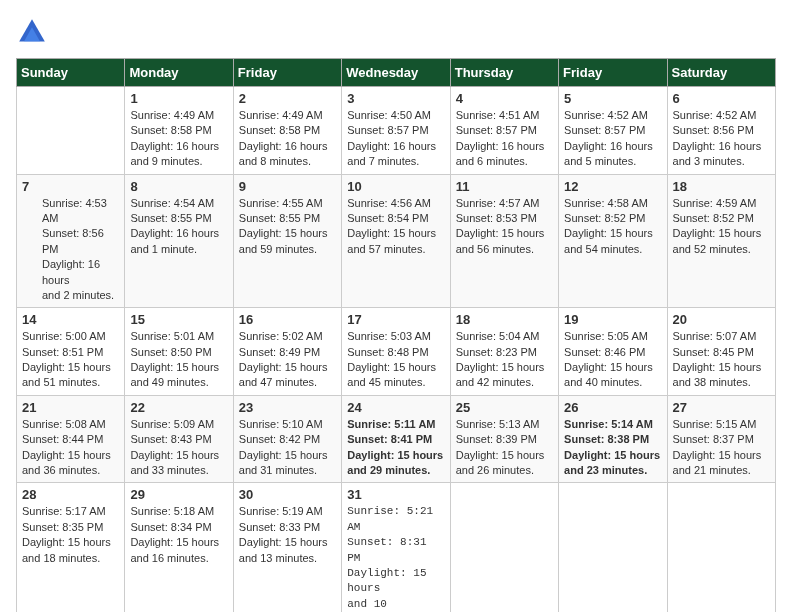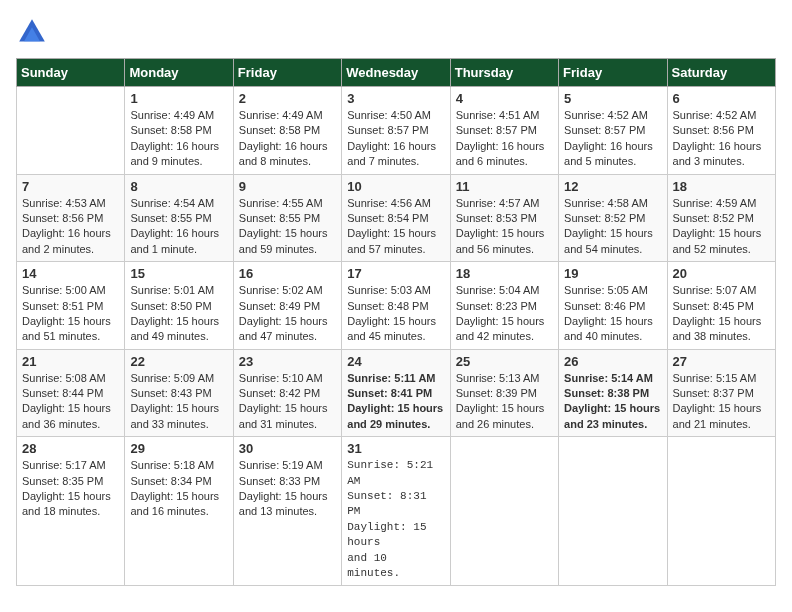--- a/index.html
+++ b/index.html
@@ -166,21 +166,21 @@
           <span class="day-number">6</span>
           <div class="day-info" style="white-space: pre-line;">Sunrise: 4:52 AM
 Sunset: 8:56 PM
 Daylight: 16 hours
 and 3 minutes.</div>
         </td>
       </tr>
       <tr>
         <td>
           <span class="day-number">7</span>
-          <div class="day-info" style="white-space: pre-line;">Sunrise: 4:53 AM
+          <div class="day-info" style="white-space: pre-line; margin-left: 20px;">Sunrise: 4:53 AM
 Sunset: 8:56 PM
 Daylight: 16 hours
 and 2 minutes.</div>
         </td>
         <td>
           <span class="day-number">8</span>
           <div class="day-info" style="white-space: pre-line;">Sunrise: 4:54 AM
 Sunset: 8:55 PM
 Daylight: 16 hours
 and 1 minute.</div>

